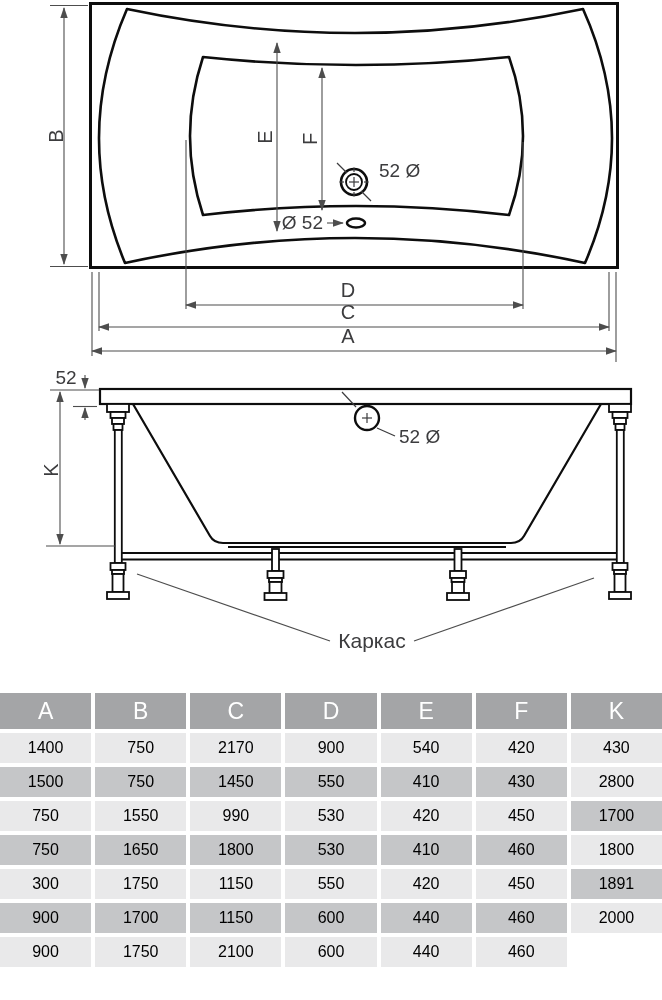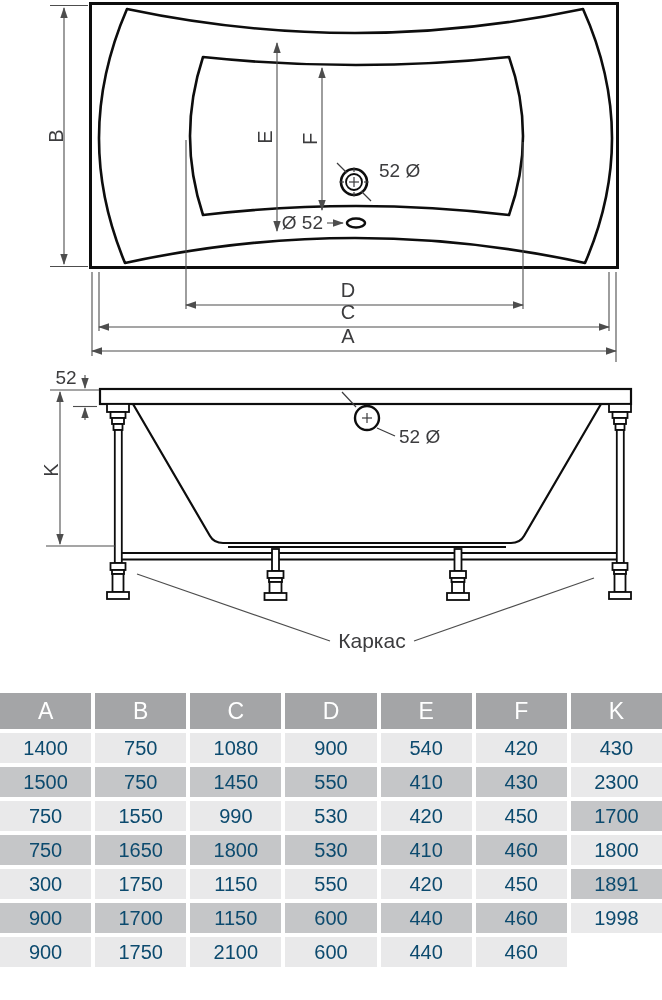--- a/index.html
+++ b/index.html
@@ -3,21 +3,21 @@
 <meta charset="utf-8">
 <style>
   html,body{margin:0;padding:0;background:#fff;}
   .page{position:relative;width:662px;height:1000px;background:#fff;overflow:hidden;
         font-family:"Liberation Sans", sans-serif;}
   svg text{font-family:"Liberation Sans", sans-serif;fill:#3c3c3e;}
   .dim-table{position:absolute;left:0;top:693px;width:662px;display:grid;
              grid-template-columns:repeat(7,1fr);gap:4px;background:#fff;}
   .th{background:#a4a5a7;color:#fff;height:36px;line-height:36px;text-align:center;
       font-size:23px;}
-  .td{height:30px;line-height:30px;text-align:center;font-size:20px;color:#0c4a6e;}
+  .td{height:30px;line-height:30px;text-align:center;font-size:16px;color:#000000;}
   .rl{background:#e9e9ea;}
   .rd{background:#c5c6c8;}
 </style>
 </head>
 <body>
 
 <div class="page">
 
   <svg width="662" height="690" viewBox="0 0 662 690">
     <defs>
@@ -182,34 +182,34 @@
     <div class="th">A</div>
     <div class="th">B</div>
     <div class="th">C</div>
     <div class="th">D</div>
     <div class="th">E</div>
     <div class="th">F</div>
     <div class="th">K</div>
 
     <div class="td rl">1400</div>
     <div class="td rl">750</div>
-    <div class="td rl">1080</div>
+    <div class="td rl">2170</div>
     <div class="td rl">900</div>
     <div class="td rl">540</div>
     <div class="td rl">420</div>
     <div class="td rl">430</div>
 
     <div class="td rd">1500</div>
     <div class="td rd">750</div>
     <div class="td rd">1450</div>
     <div class="td rd">550</div>
     <div class="td rd">410</div>
     <div class="td rd">430</div>
 
-    <div class="td rl">2300</div>
+    <div class="td rl">2800</div>
     <div class="td rl">750</div>
     <div class="td rl">1550</div>
     <div class="td rl">990</div>
     <div class="td rl">530</div>
     <div class="td rl">420</div>
     <div class="td rl">450</div>
 
     <div class="td rd">1700</div>
     <div class="td rd">750</div>
     <div class="td rd">1650</div>
@@ -227,21 +227,21 @@
     <div class="td rl">450</div>
 
     <div class="td rd">1891</div>
     <div class="td rd">900</div>
     <div class="td rd">1700</div>
     <div class="td rd">1150</div>
     <div class="td rd">600</div>
     <div class="td rd">440</div>
     <div class="td rd">460</div>
 
-    <div class="td rl">1998</div>
+    <div class="td rl">2000</div>
     <div class="td rl">900</div>
     <div class="td rl">1750</div>
     <div class="td rl">2100</div>
     <div class="td rl">600</div>
     <div class="td rl">440</div>
     <div class="td rl">460</div>
   </div>
 </div>
 
 </body></html>

